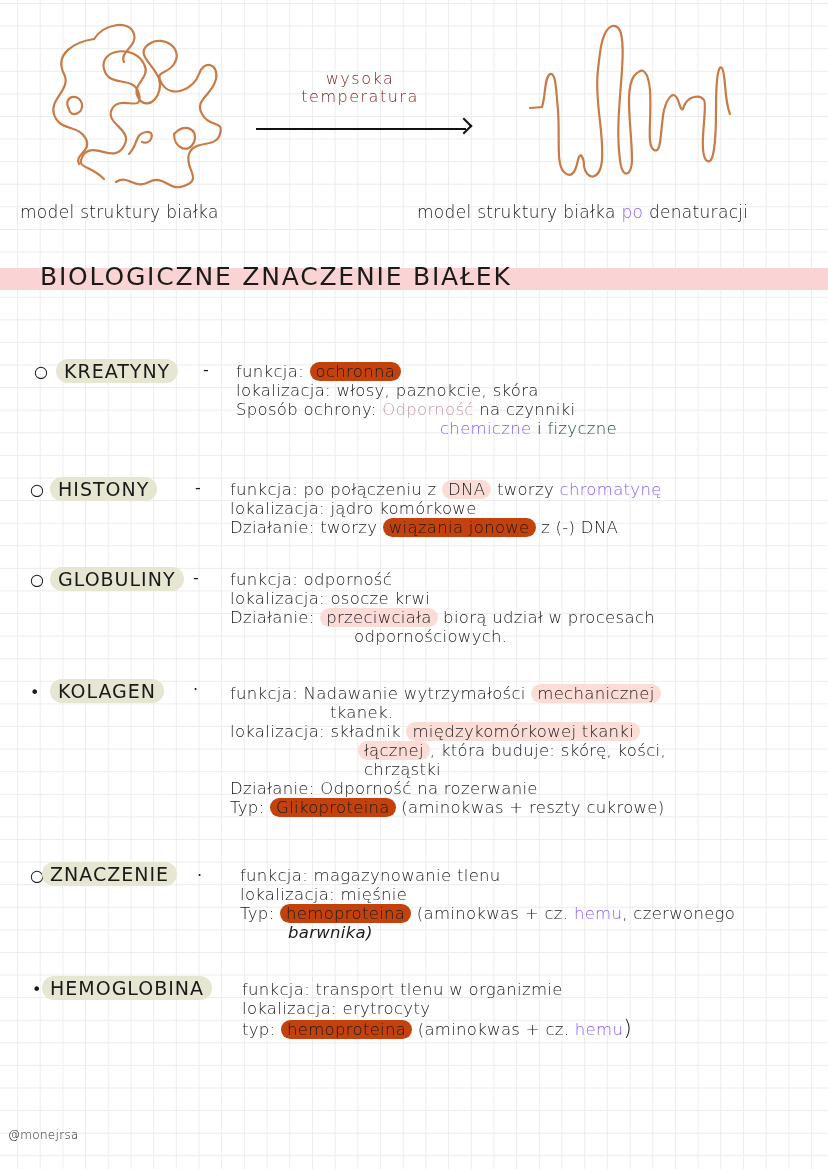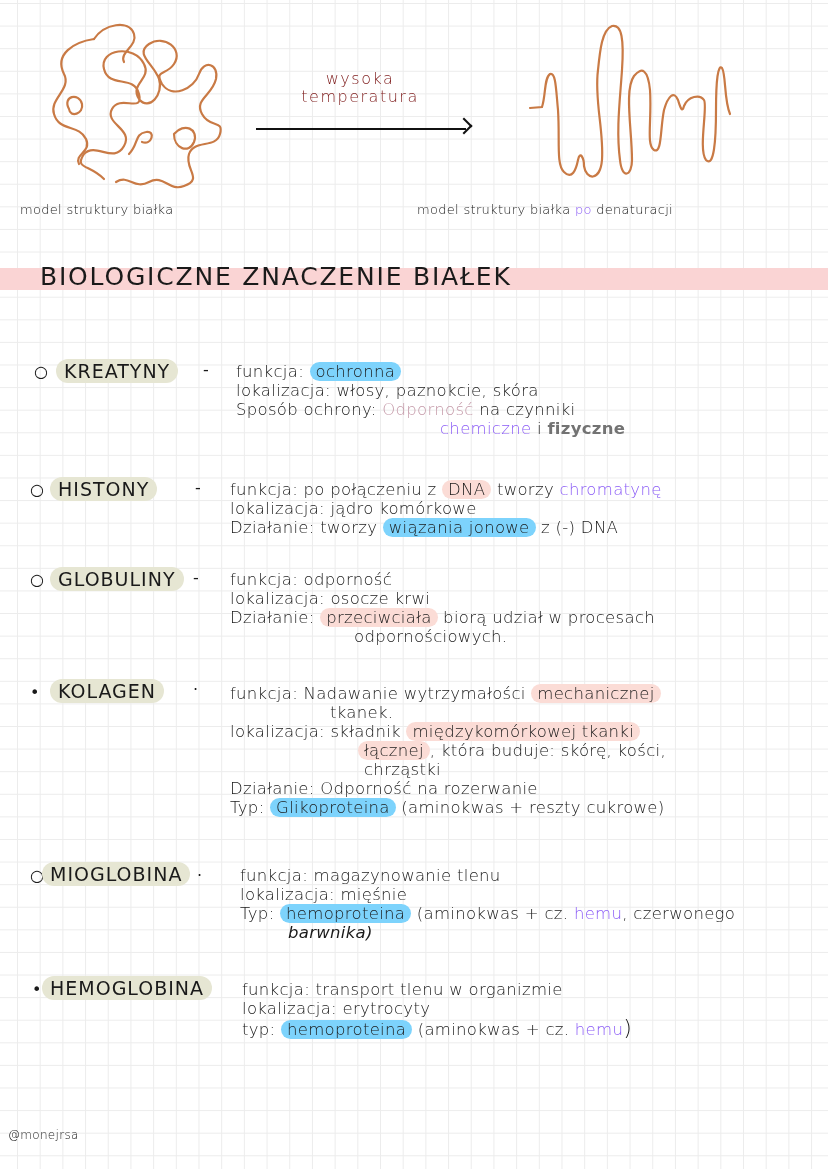--- a/index.html
+++ b/index.html
@@ -13,39 +13,39 @@
     background-position:17px 3px;
     font-family:"DejaVu Sans", sans-serif;
     color:#1a1a1a;
   }
   .abs { position:absolute; }
   .hand { font-family:"DejaVu Sans", sans-serif; font-weight:300; letter-spacing:0.3px; }
   .caps { font-family:"DejaVu Sans", sans-serif; letter-spacing:1.5px; }
 
   
   .diagram svg { display:block; }
-  .caption { font-size:13px; white-space:nowrap; }
+  .caption { font-size:17px; white-space:nowrap; }
   .heat { color:#7f1d1d; font-size:16px; line-height:18px; text-align:center; letter-spacing:1.5px; }
   .red { color:#8b5cf6; }
-  .pink { color:#737373;font-weight:bold; }
+  .pink { color:#14532d; }
   .mauve { color:#c59aa9; }
 
   
   .band { left:0; top:268px; width:828px; height:22px; background:#fad4d4; }
   .title { left:24px; top:262px; font-size:25px; letter-spacing:1.8px; white-space:nowrap;margin-left:16px; }
 
   
   .bullet { font-size:16px; }
   .name {
     display:inline-block; font-size:19px; letter-spacing:1px;
     background:#e6e6d3; border-radius:12px; padding:0 8px; line-height:24px;
   }
   .dash { font-size:16px; }
   .line { font-size:16.5px; line-height:19px; white-space:nowrap; }
-  .hl-g { background:#7dd3fc; border-radius:10px; padding:0 6px; }
+  .hl-g { background:#c2410c; border-radius:10px; padding:0 6px; }
   .hl-p { background:#fbdcd6; border-radius:10px; padding:0 6px; }
   .arrow-line { left:256px; top:128px; width:210px; height:2px; background:#111; }
 </style>
 </head>
 <body>
 
 <div class="abs diagram" style="left:34px;top:14px;">
   <svg width="200" height="185" viewBox="0 0 200 185" fill="none" stroke="#c97a45" stroke-width="2.2" stroke-linecap="round">
     <path d="M70 165 C55 150 40 155 50 140 C62 128 80 150 90 132 C100 115 70 110 78 95 C86 80 110 100 105 80 C100 60 75 75 70 55 C65 35 100 30 110 50 C118 65 95 70 105 85 C115 98 130 80 125 65 C120 50 100 40 115 30 C130 20 150 35 140 50 C132 62 120 55 128 70 C138 85 160 75 165 60 C170 45 185 50 182 65 C178 82 160 85 168 100 C176 115 190 105 186 120 C182 135 160 125 155 140 C150 155 170 165 150 172 C135 178 130 160 115 168 C100 176 95 160 82 168"></path>
     <path d="M60 25 C40 28 20 40 30 60 C38 75 15 85 20 100 C25 118 45 110 52 125 C58 138 40 140 45 150"></path>
@@ -114,21 +114,21 @@
   <div class="line"><span>funkcja:</span> <span>Nadawanie wytrzymałości</span> <span class="hl-p">mechanicznej</span></div>
   <div class="line" style="padding-left:100px;"><span>tkanek.</span></div>
   <div class="line"><span>lokalizacja:</span> <span>składnik</span> <span class="hl-p">międzykomórkowej tkanki</span></div>
   <div class="line" style="padding-left:128px;"><span class="hl-p">łącznej</span><span>, która buduje: skórę, kości,</span></div>
   <div class="line" style="padding-left:134px;"><span>chrząstki</span></div>
   <div class="line"><span>Działanie:</span> <span>Odporność na rozerwanie</span></div>
   <div class="line"><span>Typ:</span> <span class="hl-g">Glikoproteina</span> <span>(aminokwas + reszty cukrowe)</span></div>
 </div>
 
 <div class="abs bullet" style="left:30px;top:866px;">○</div>
-<div class="abs" style="left:42px;top:862px;"><span class="name caps">MIOGLOBINA</span></div>
+<div class="abs" style="left:42px;top:862px;"><span class="name caps">ZNACZENIE</span></div>
 <div class="abs dash" style="left:197px;top:866px;">·</div>
 <div class="abs hand" style="left:240px;top:866px;">
   <div class="line"><span>funkcja:</span> <span>magazynowanie tlenu</span></div>
   <div class="line"><span>lokalizacja:</span> <span>mięśnie</span></div>
   <div class="line"><span>Typ:</span> <span class="hl-g">hemoproteina</span> <span>(aminokwas + cz.</span> <span class="red">hemu</span><span>, czerwonego</span></div>
   <div class="line" style="padding-left:48px;font-style:italic;"><span>barwnika)</span></div>
 </div>
 
 <div class="abs bullet" style="left:32px;top:980px;">•</div>
 <div class="abs" style="left:42px;top:976px;"><span class="name caps">HEMOGLOBINA</span></div>

